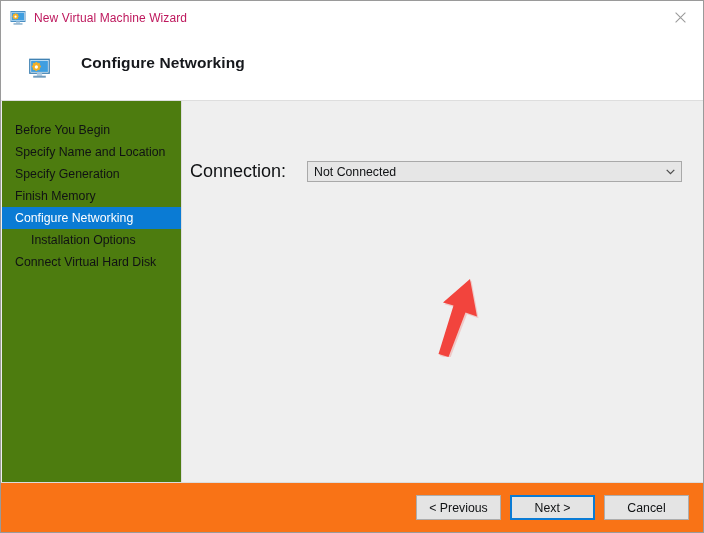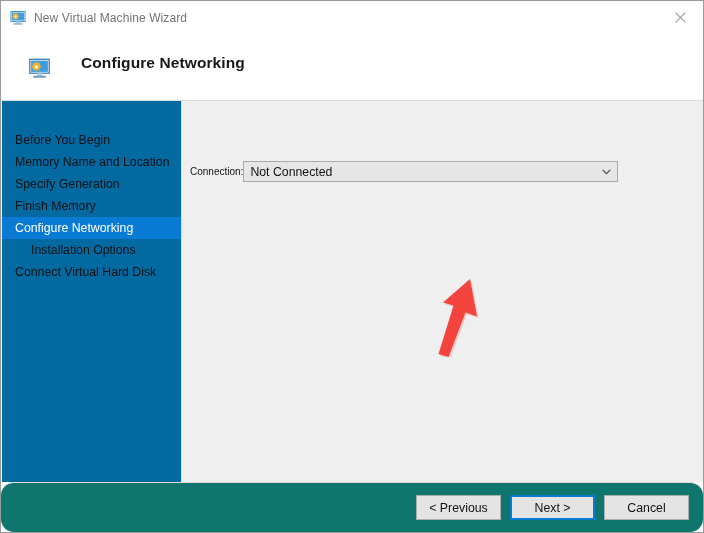--- a/index.html
+++ b/index.html
@@ -37,21 +37,21 @@
   #titlebar-icon {
     margin-left: 9px;
     width: 16px;
     height: 16px;
     flex: 0 0 auto;
     display: block;
   }
   #titlebar-text {
     margin-left: 8px;
     font-size: 12px;
-    color: #737373;
+    color: #be185d;
     white-space: nowrap;
     letter-spacing: .1px;
   }
   #close-button {
     position: absolute;
     right: 0; top: 0;
     width: 45px;
     height: 32px;
     display: flex;
     align-items: center;
@@ -94,24 +94,24 @@
     height: 381px;
     background: #efefef;
     box-sizing: border-box;
   }
 
   #sidebar {
     position: absolute;
     left: 1px; top: 0;
     width: 180px;
     height: 100%;
-    background: #0369a1;
+    background: #4d7c0f;
     border-right: 1px solid #dcdcdc;
     box-sizing: border-box;
-    padding-top: 28px;
+    padding-top: 18px;
   }
   .nav-item {
     height: 22px;
     line-height: 22px;
     padding-left: 13px;
     font-size: 12.3px;
     color: #101214;
     white-space: nowrap;
     cursor: default;
   }
@@ -137,26 +137,26 @@
     color: #101214;
     line-height: 16.5px;
   }
   #connection-row {
     position: absolute;
     left: 7px; top: 60px;
     display: flex;
     align-items: center;
   }
   #connection-label {
-    font-size: 10px;
+    font-size: 18px;
     color: #101214;
     white-space: nowrap;
   }
   #connection-combo {
-    margin-left: 0;
+    margin-left: 21px;
     width: 375px;
     height: 21px;
     background: #e6e6e6;
     border: 1px solid #a9a9a9;
     box-sizing: border-box;
     display: flex;
     align-items: center;
     position: relative;
     cursor: default;
   }
@@ -186,24 +186,23 @@
     pointer-events: none;
   }
 
   
   #footer {
     position: absolute;
     left: 0;
     top: 481px;
     right: 0;
     bottom: 0;
-    background: #0f766e;
+    background: #f97316;
     border-top: 1px solid #dcdcdc;
     box-sizing: border-box;
-    border-radius: 13px;
   }
   #footer-buttons {
     position: absolute;
     right: 14px;
     top: 12px;
     display: flex;
     gap: 9px;
   }
   .footer-button {
     width: 85px;
@@ -255,21 +254,21 @@
       <rect x="6" y="11.6" width="4" height="2.1" fill="#b7cfe3"></rect>
       <rect x="3.2" y="13.5" width="9.6" height="1.5" fill="#6f9cbe"></rect>
     </svg>
     <div id="header-title">Configure Networking</div>
   </div>
 
   <div id="body">
 
     <div id="sidebar">
       <div class="nav-item">Before You Begin</div>
-      <div class="nav-item">Memory Name and Location</div>
+      <div class="nav-item">Specify Name and Location</div>
       <div class="nav-item">Specify Generation</div>
       <div class="nav-item">Finish Memory</div>
       <div class="nav-item selected">Configure Networking</div>
       <div class="nav-item indent">Installation Options</div>
       <div class="nav-item">Connect Virtual Hard Disk</div>
     </div>
 
     <div id="main">
 
       <div id="connection-row">

